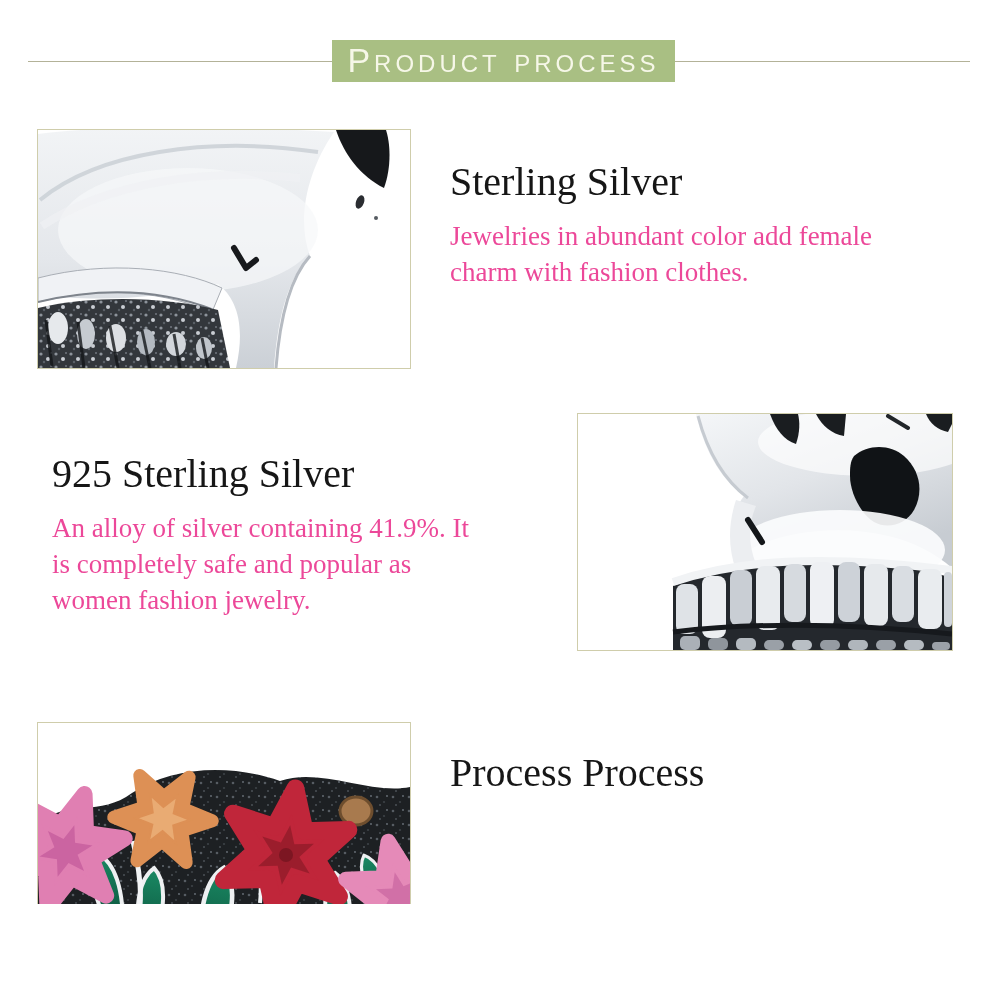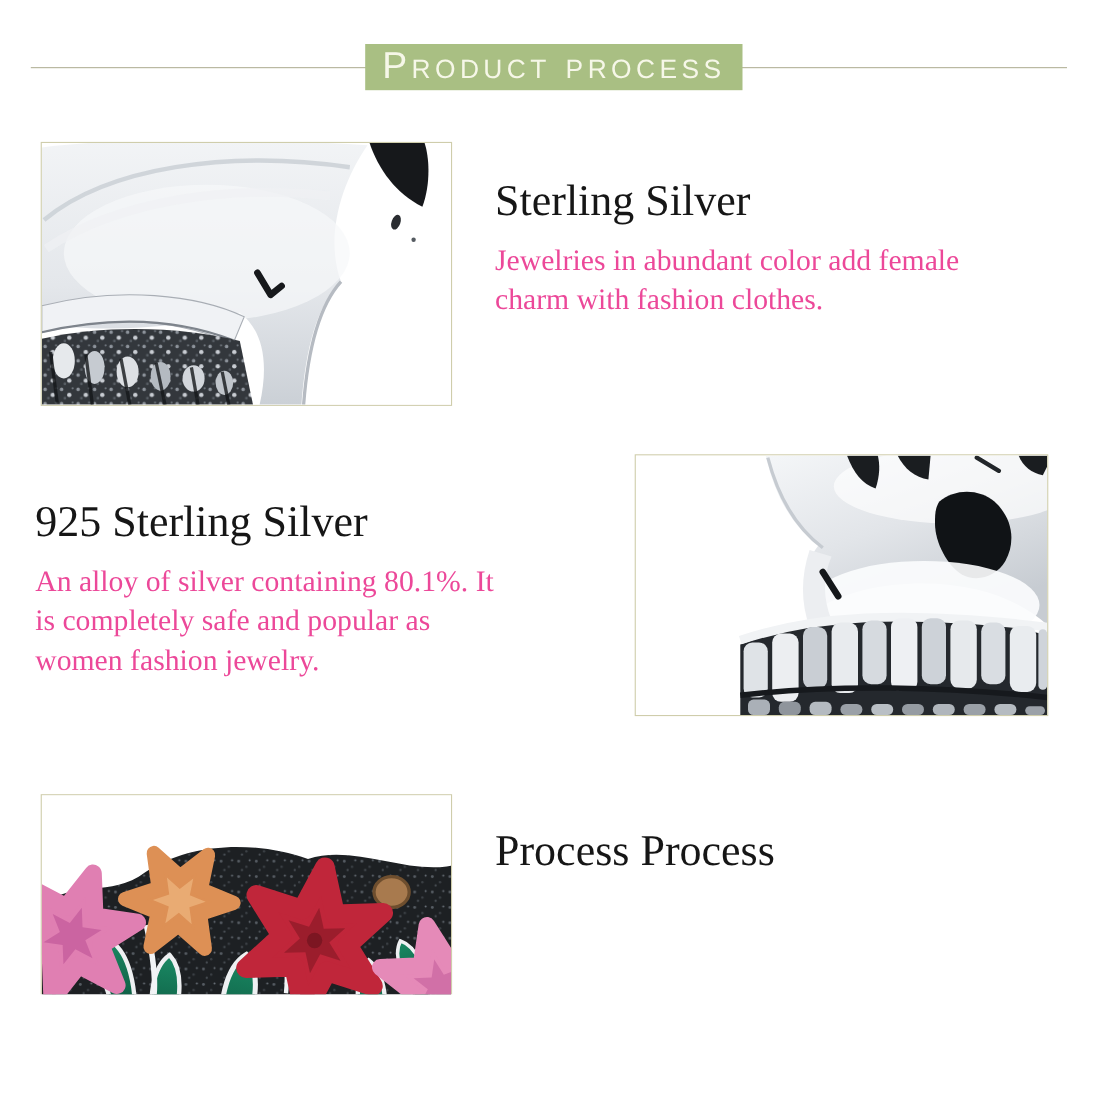--- a/index.html
+++ b/index.html
@@ -22,21 +22,21 @@
   .img-frame { position:absolute; border:1px solid #cfcdab; background:#fff; overflow:hidden; }
   .img-frame svg { display:block; width:100%; height:100%; }
   #img-oxidized { left:37px;  top:129px; width:372px; height:238px; }
   #img-sterling { left:577px; top:413px; width:374px; height:236px; }
   #img-enamel   { left:37px;  top:722px; width:372px; height:239px; }
   
   .sec-text { position:absolute; width:525px; }
   .sec-title { font-size:40px; line-height:48px; color:#161616; }
   .sec-body  { font-size:27px; line-height:36px; color:#ec4899; margin-top:12px; white-space:pre-line; }
   #text-oxidized { left:450px; top:158px; }
-  #text-sterling { left:32px;  top:450px; }
+  #text-sterling { left:52px;  top:450px; }
   #text-enamel   { left:450px; top:749px; }
 </style>
 </head>
 <body>
 
 <div class="canvas">
 
   <div class="header-rule"></div>
   <div class="header-badge">
     <span>Product process</span>
@@ -88,21 +88,21 @@
     </svg>
   </div>
   <div class="sec-text" id="text-oxidized">
     <div class="sec-title">Sterling Silver</div>
     <div class="sec-body">Jewelries in abundant color add female
 charm with fashion clothes.</div>
   </div>
 
   <div class="sec-text" id="text-sterling">
     <div class="sec-title">925 Sterling Silver</div>
-    <div class="sec-body">An alloy of silver containing 80.1%. It
+    <div class="sec-body">An alloy of silver containing 41.9%. It
 is completely safe and popular as
 women fashion jewelry.</div>
   </div>
   <div class="img-frame" id="img-sterling">
     <svg viewBox="0 0 374 236" preserveAspectRatio="none">
       <defs>
         <linearGradient id="g2a" x1="0" y1="0" x2="0.6" y2="1">
           <stop offset="0" stop-color="#f4f6f8"></stop>
             <stop offset="0.5" stop-color="#e2e5e9"></stop>
             <stop offset="1" stop-color="#c7ccd2"></stop>

